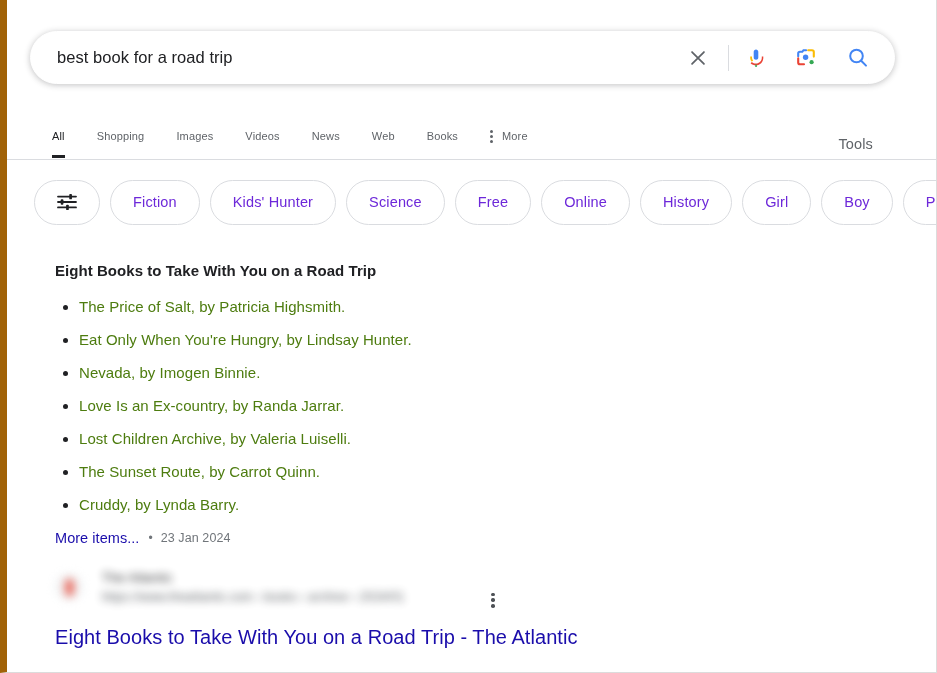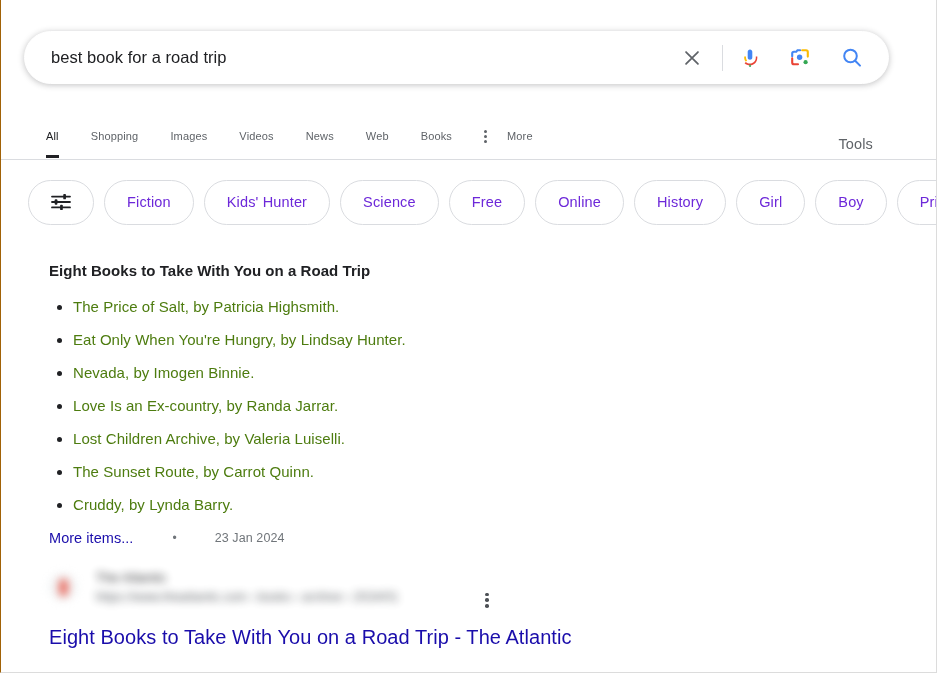--- a/index.html
+++ b/index.html
@@ -12,21 +12,21 @@
     background: #ffffff;
     font-family: "Liberation Sans", sans-serif;
     -webkit-font-smoothing: antialiased;
   }
 
   #page {
     position: relative;
     width: 937px;
     height: 673px;
     background: #ffffff;
-    border-left: 1px solid #a16207;
+    border-left: 7px solid #a16207;
     border-right: 1px solid #dcdcdc;
     border-bottom: 1px solid #dcdcdc;
     overflow: hidden;
   }
 
   
   .searchbar-wrap {
     position: absolute;
     left: 23px;
     top: 31px;
@@ -123,21 +123,21 @@
   .tab.active { color: #202124; font-weight: 400; }
   .tab.active::after {
     content: "";
     position: absolute;
     left: 0;
     right: 0;
     bottom: 0;
     height: 3px;
     background: #202124;
   }
-  .tab-more { display: flex; align-items: center; gap: 20px; }
+  .tab-more { display: flex; align-items: center; gap: 9px; }
   .dots-vert {
     display: inline-flex;
     flex-direction: column;
     justify-content: space-between;
     height: 13px;
     width: 3px;
   }
   .dots-vert i {
     display: block;
     width: 3px;
@@ -224,21 +224,20 @@
     width: 5px;
     height: 5px;
     border-radius: 50%;
     background: #202124;
   }
   .snippet-meta {
     display: flex;
     align-items: center;
     margin-top: 18px;
     font-size: 13px;
-    gap: 30px;
   }
   .more-items-link {
     color: #1a0dab;
     font-size: 14.5px;
     text-decoration: none;
     cursor: pointer;
     letter-spacing: 0.05px;
   }
   .meta-sep {
     color: #70757a;

